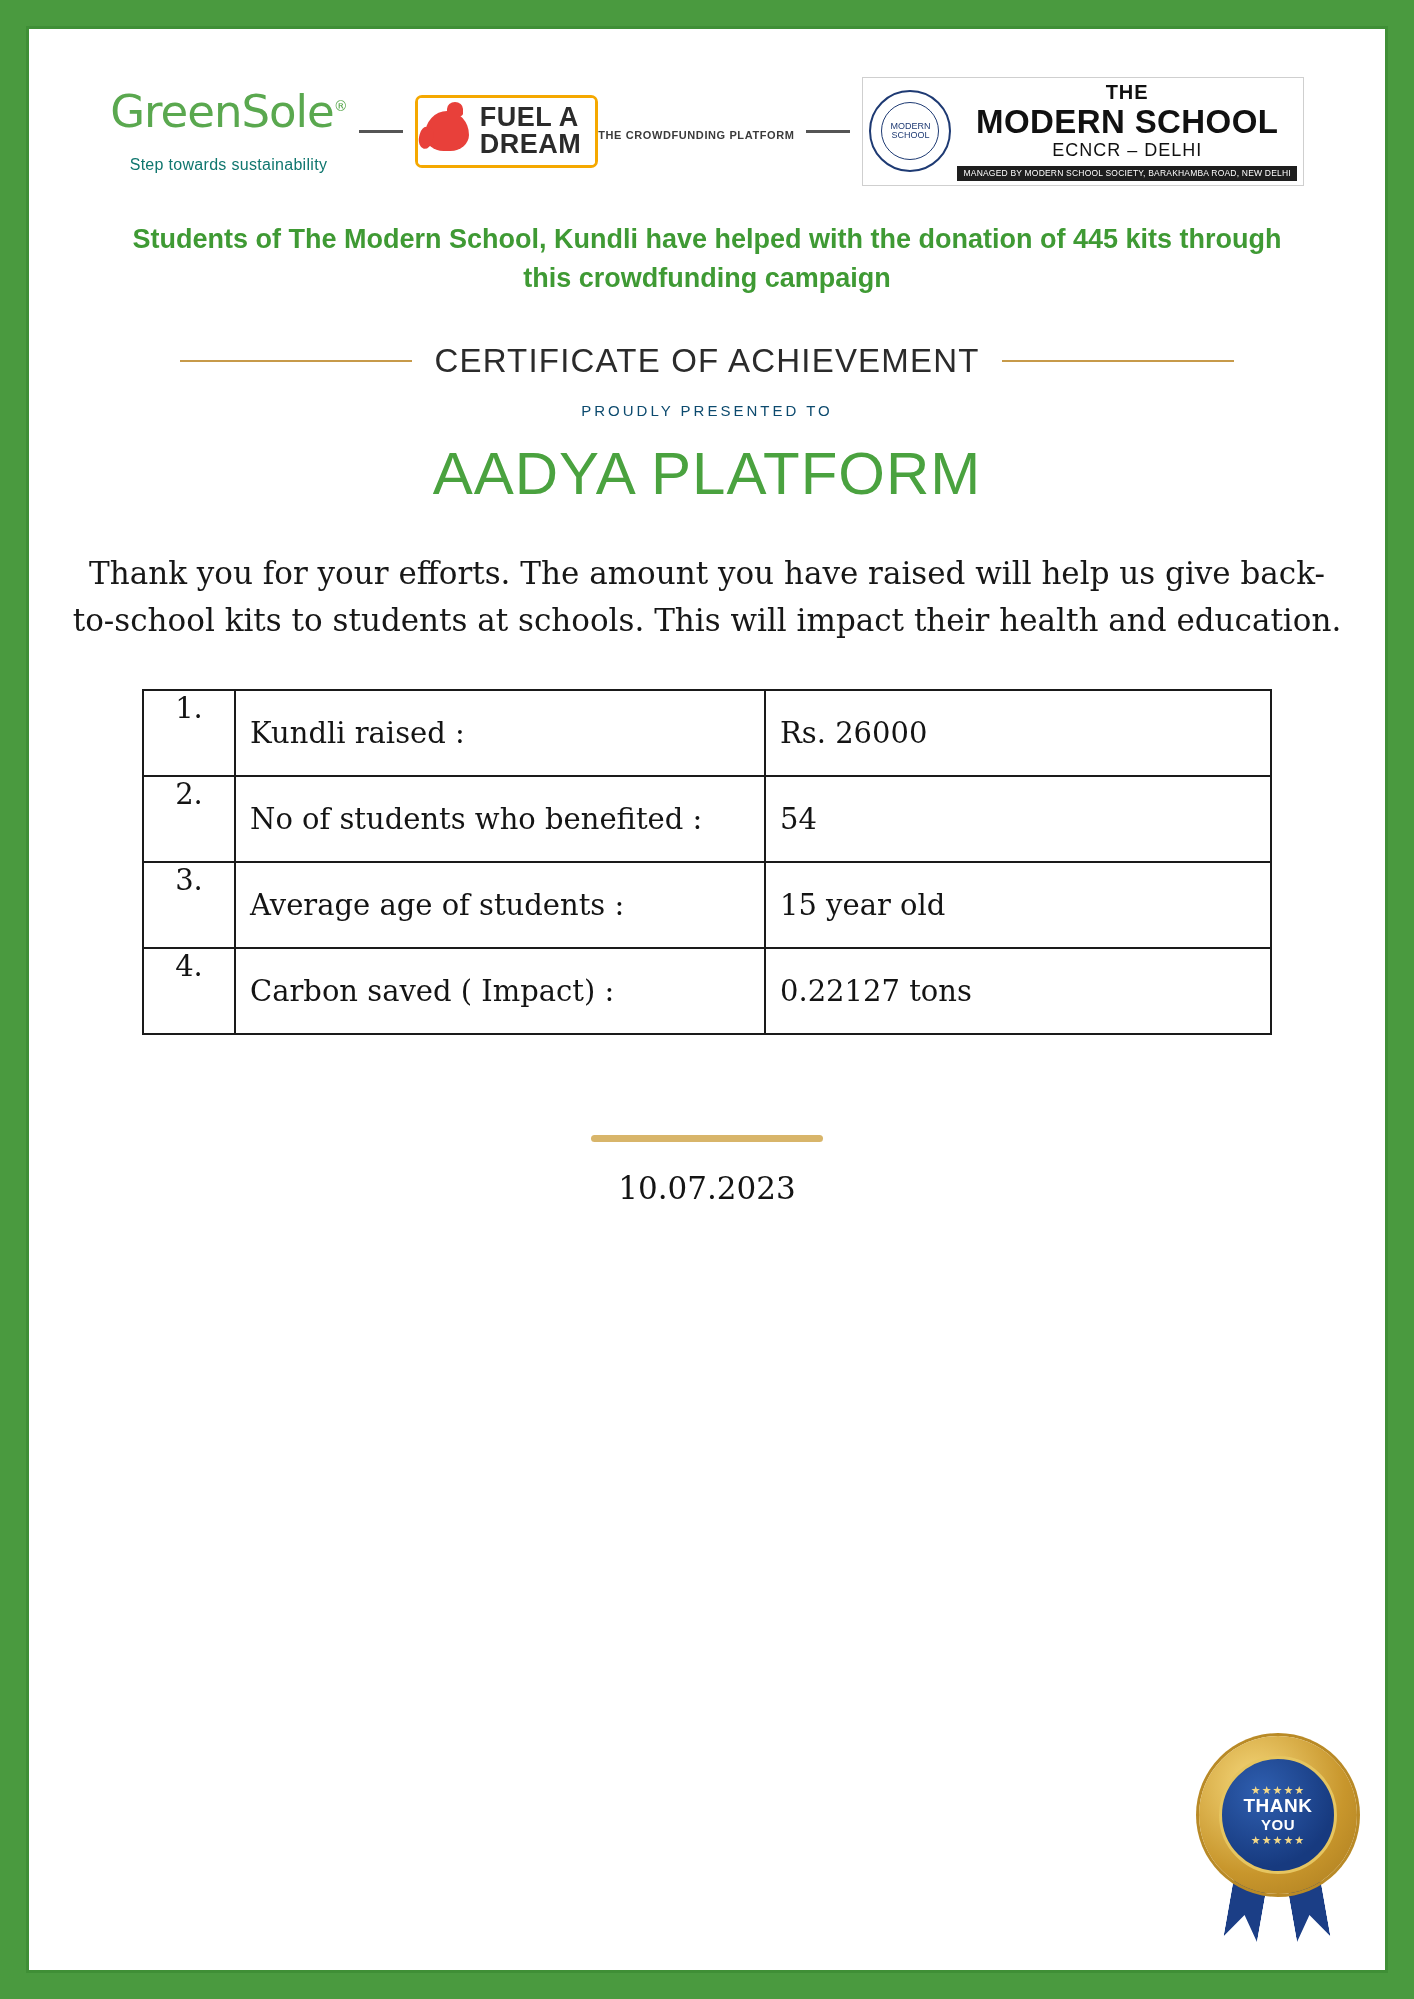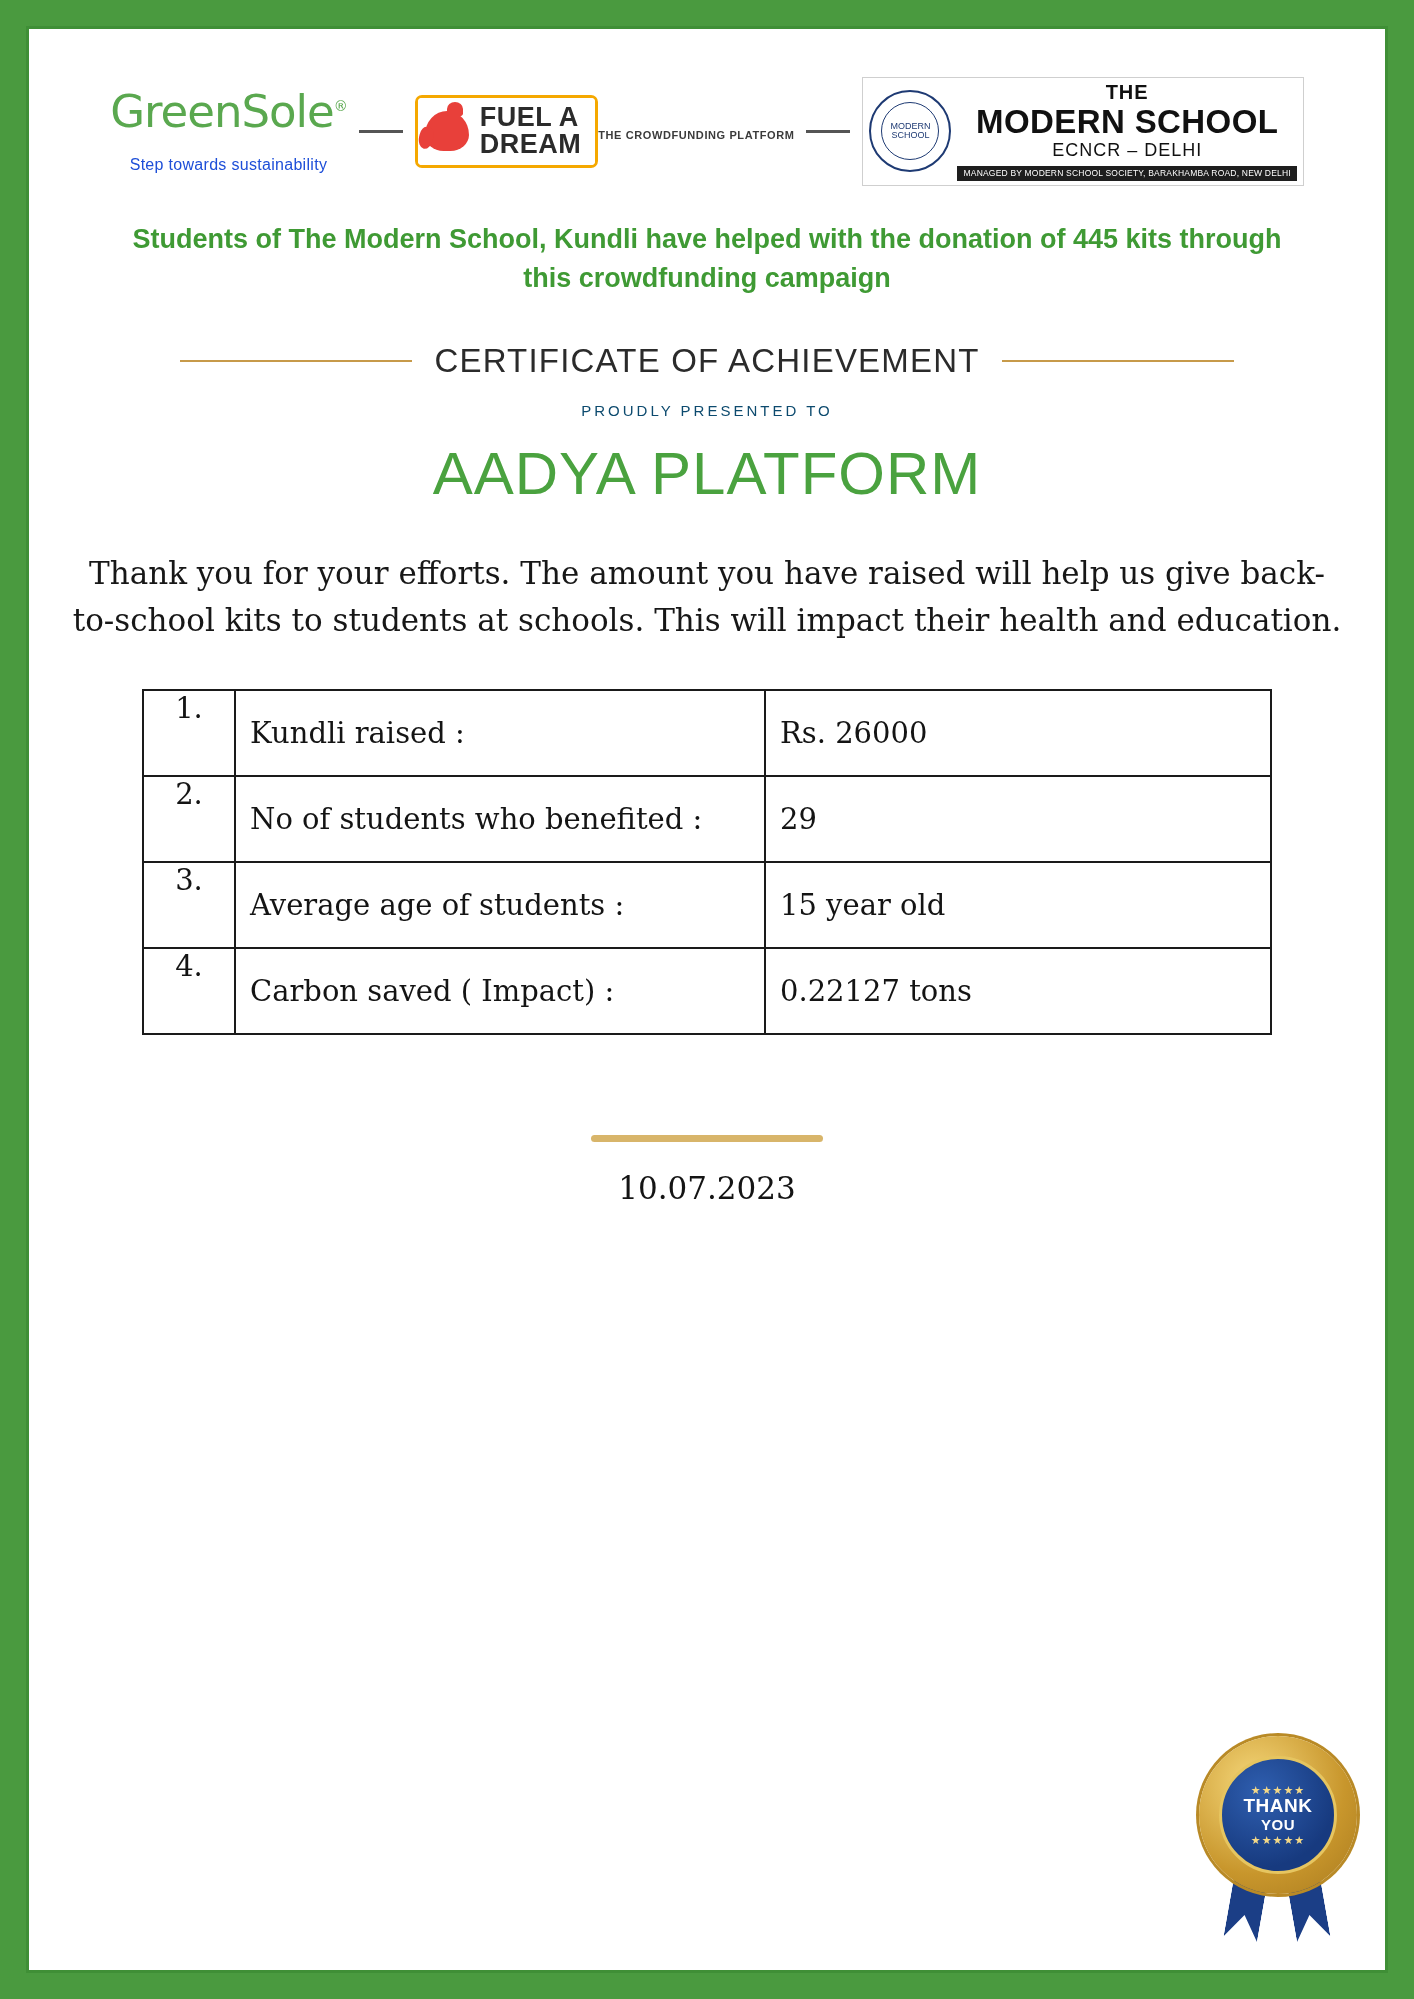--- a/index.html
+++ b/index.html
@@ -49,21 +49,21 @@
     color: #5aa84f;
     letter-spacing: -1px;
     font-weight: 400;
   }
   .gs-word sup {
     font-size: 14px;
     vertical-align: super;
   }
   .gs-tag {
     font-size: 16px;
-    color: #1d4ed8;
+    color: #0f766e;
     margin-top: 23px;
     letter-spacing: 0.3px;
   }
   .dash {
     width: 44px;
     height: 3px;
     background: #555;
   }
   .logo-fuel {
     display: flex;
@@ -539,21 +539,21 @@
     <table class="facts">
       <tbody>
         <tr>
           <td class="num">1.</td>
           <td class="label">Kundli raised :</td>
           <td class="value">Rs. 26000</td>
         </tr>
         <tr>
           <td class="num">2.</td>
           <td class="label">No of students who benefited :</td>
-          <td class="value">29</td>
+          <td class="value">54</td>
         </tr>
         <tr>
           <td class="num">3.</td>
           <td class="label">Average age of students :</td>
           <td class="value">15 year old</td>
         </tr>
         <tr>
           <td class="num">4.</td>
           <td class="label">Carbon saved ( Impact) :</td>
           <td class="value">0.22127 tons</td>

